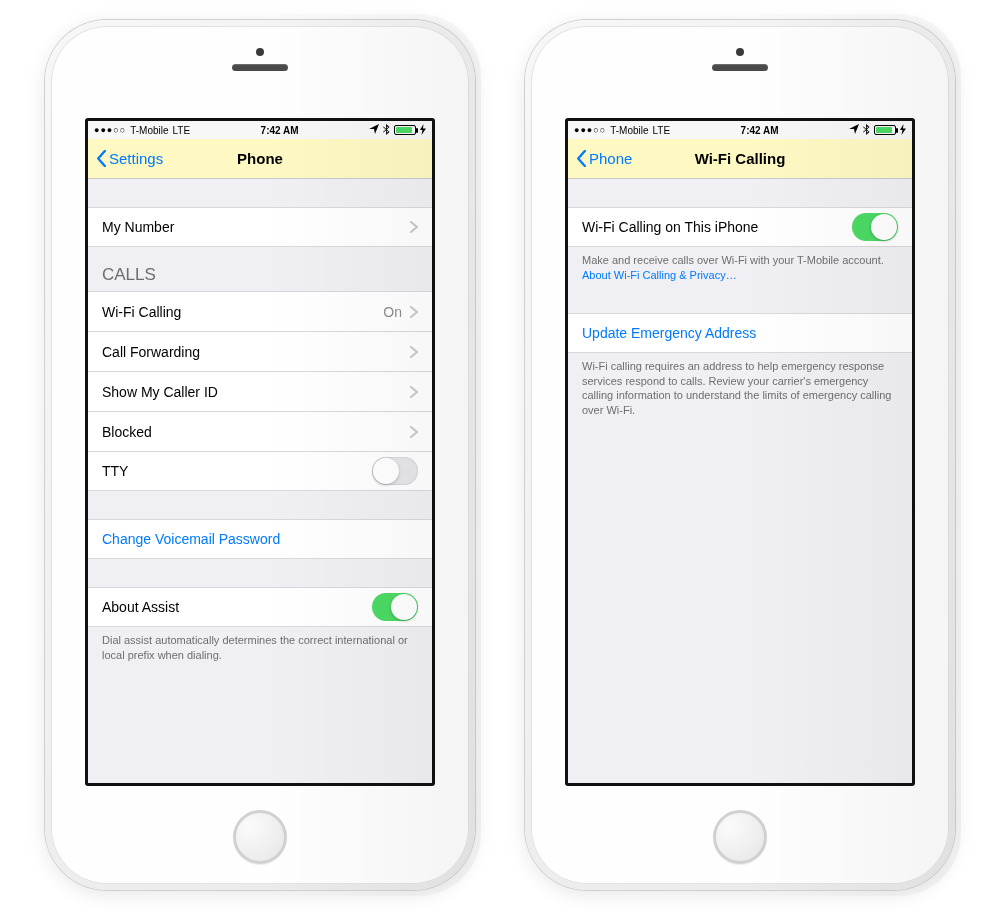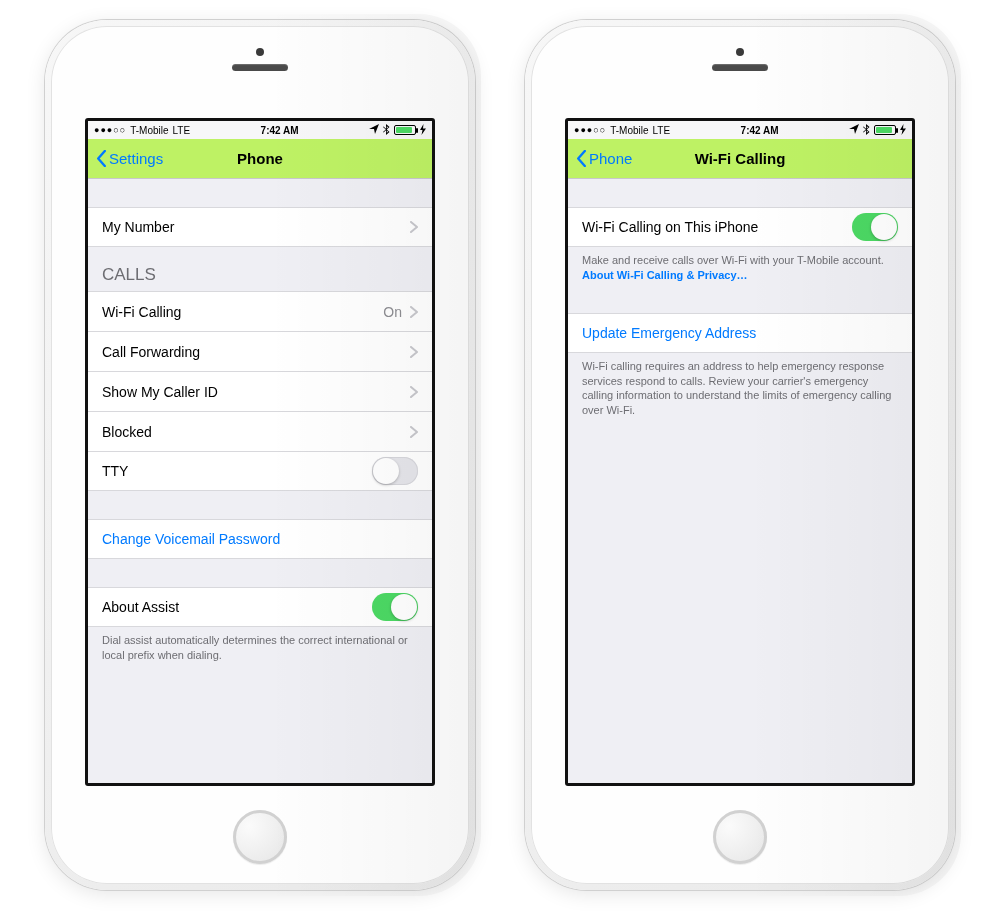--- a/index.html
+++ b/index.html
@@ -75,21 +75,21 @@
   .dots { letter-spacing:1px; font-size:9px; }
   .battery {
     display:inline-block; width:22px; height:10px; border:1px solid #000; border-radius:2px; position:relative;
   }
   .battery::after{content:"";position:absolute;right:-3px;top:2px;width:2px;height:5px;background:#000;border-radius:1px;}
   .battery .fill{position:absolute;left:1px;top:1px;bottom:1px;width:80%;background:#4cd964;border-radius:1px;}
   .bolt{font-size:10px;}
 
   
   .navbar {
-    height: 40px; background:#bef264;
+    height: 40px; background:#fef9c3;
     border-bottom:1px solid #c8c7cc;
     display:flex; align-items:center; position:relative;
     padding:0 8px;
   }
   .back { color:#007aff; display:flex; align-items:center; gap:2px; font-size:15px; cursor:pointer; }
   .back svg{width:11px;height:17px;}
   .title {
     position:absolute; left:0; right:0; text-align:center;
     font-weight:600; font-size:15px; pointer-events:none;
   }
@@ -108,21 +108,21 @@
   .cell:last-child{ border-bottom:1px solid #d8d8dc; }
   .group{ }
   .group .cell:first-child{ border-top:1px solid #d8d8dc; }
   .detail{ color:#8e8e93; display:flex; align-items:center; gap:8px; }
   .chev{ color:#c7c7cc; }
   .chev svg{width:8px;height:12px;display:block;}
   .link-text{ color:#007aff; }
   .footer {
     font-size:11px; color:#6d6d72; padding:6px 14px 12px; line-height:1.35;
   }
-  .footer .link{ color:#007aff;font-weight:bold; }
+  .footer .link{ color:#007aff; }
   .spacer{ height:28px; }
 
   
   .switch{
     width:46px; height:28px; border-radius:14px; position:relative;
     background:#e5e5ea; box-shadow:inset 0 0 0 1px #d6d6db;
   }
   .switch.on{ background:#4cd964; box-shadow:none; }
   .switch .knob{
     position:absolute; top:1px; width:26px; height:26px; border-radius:50%;

